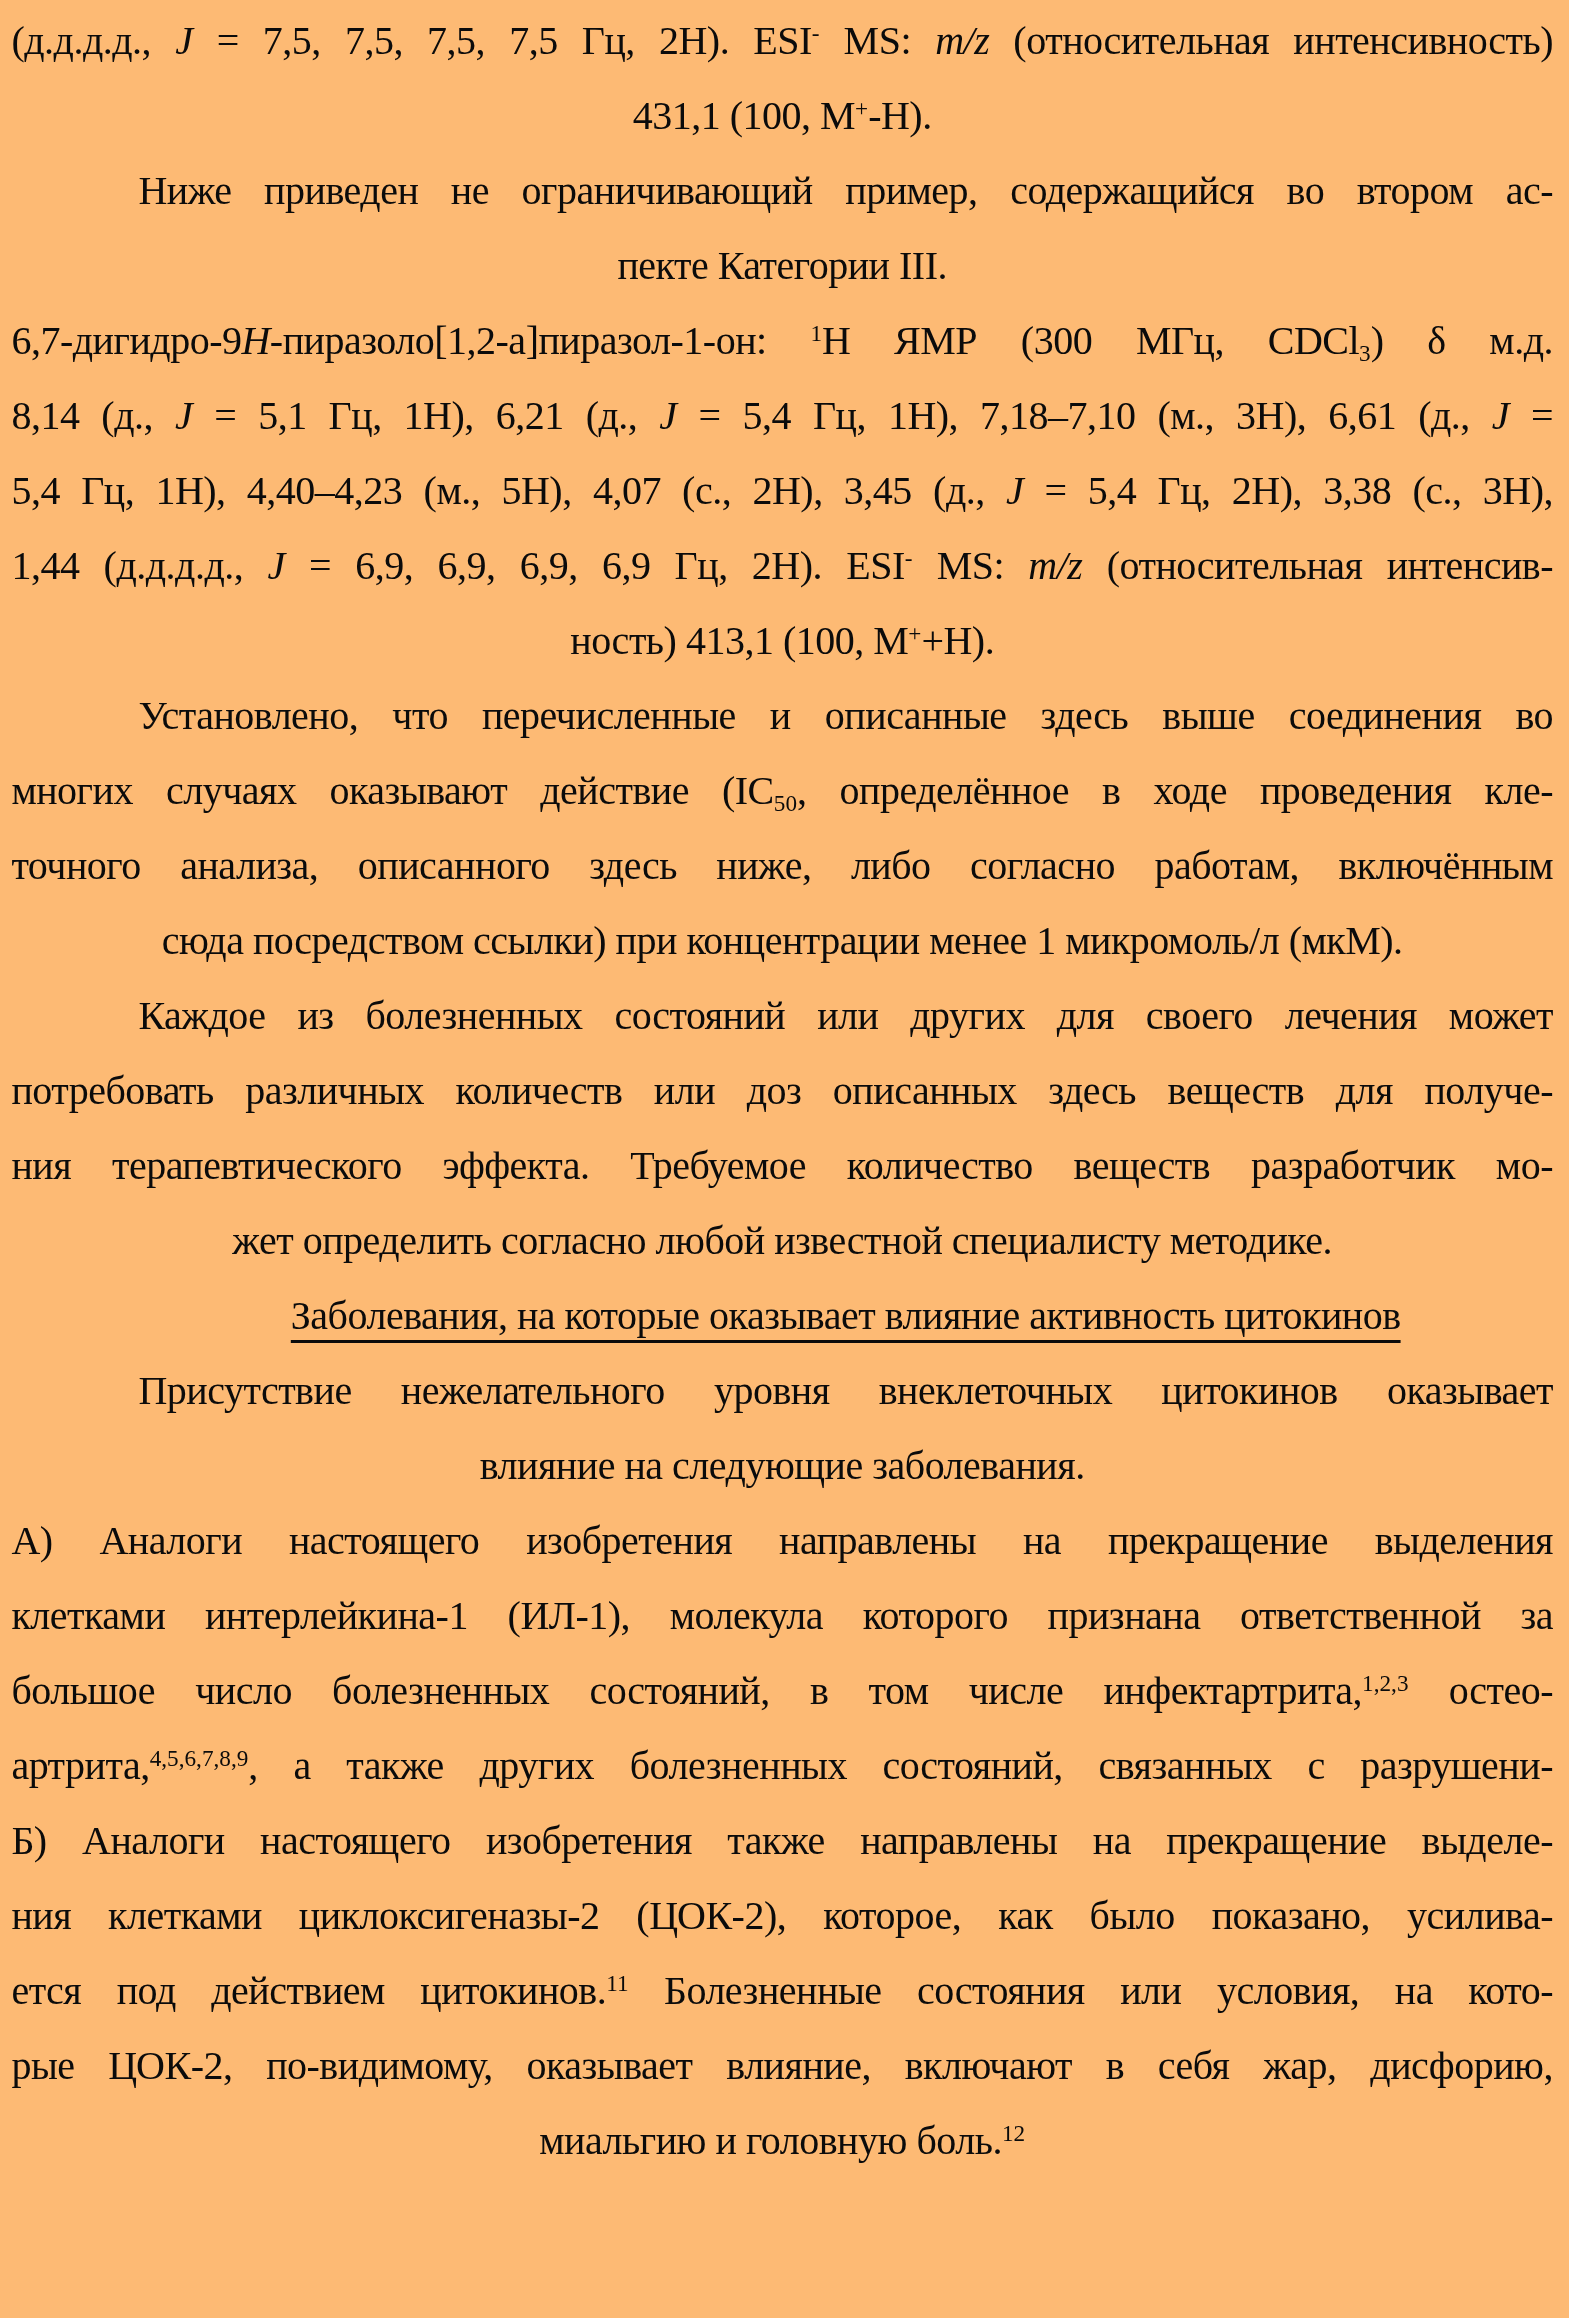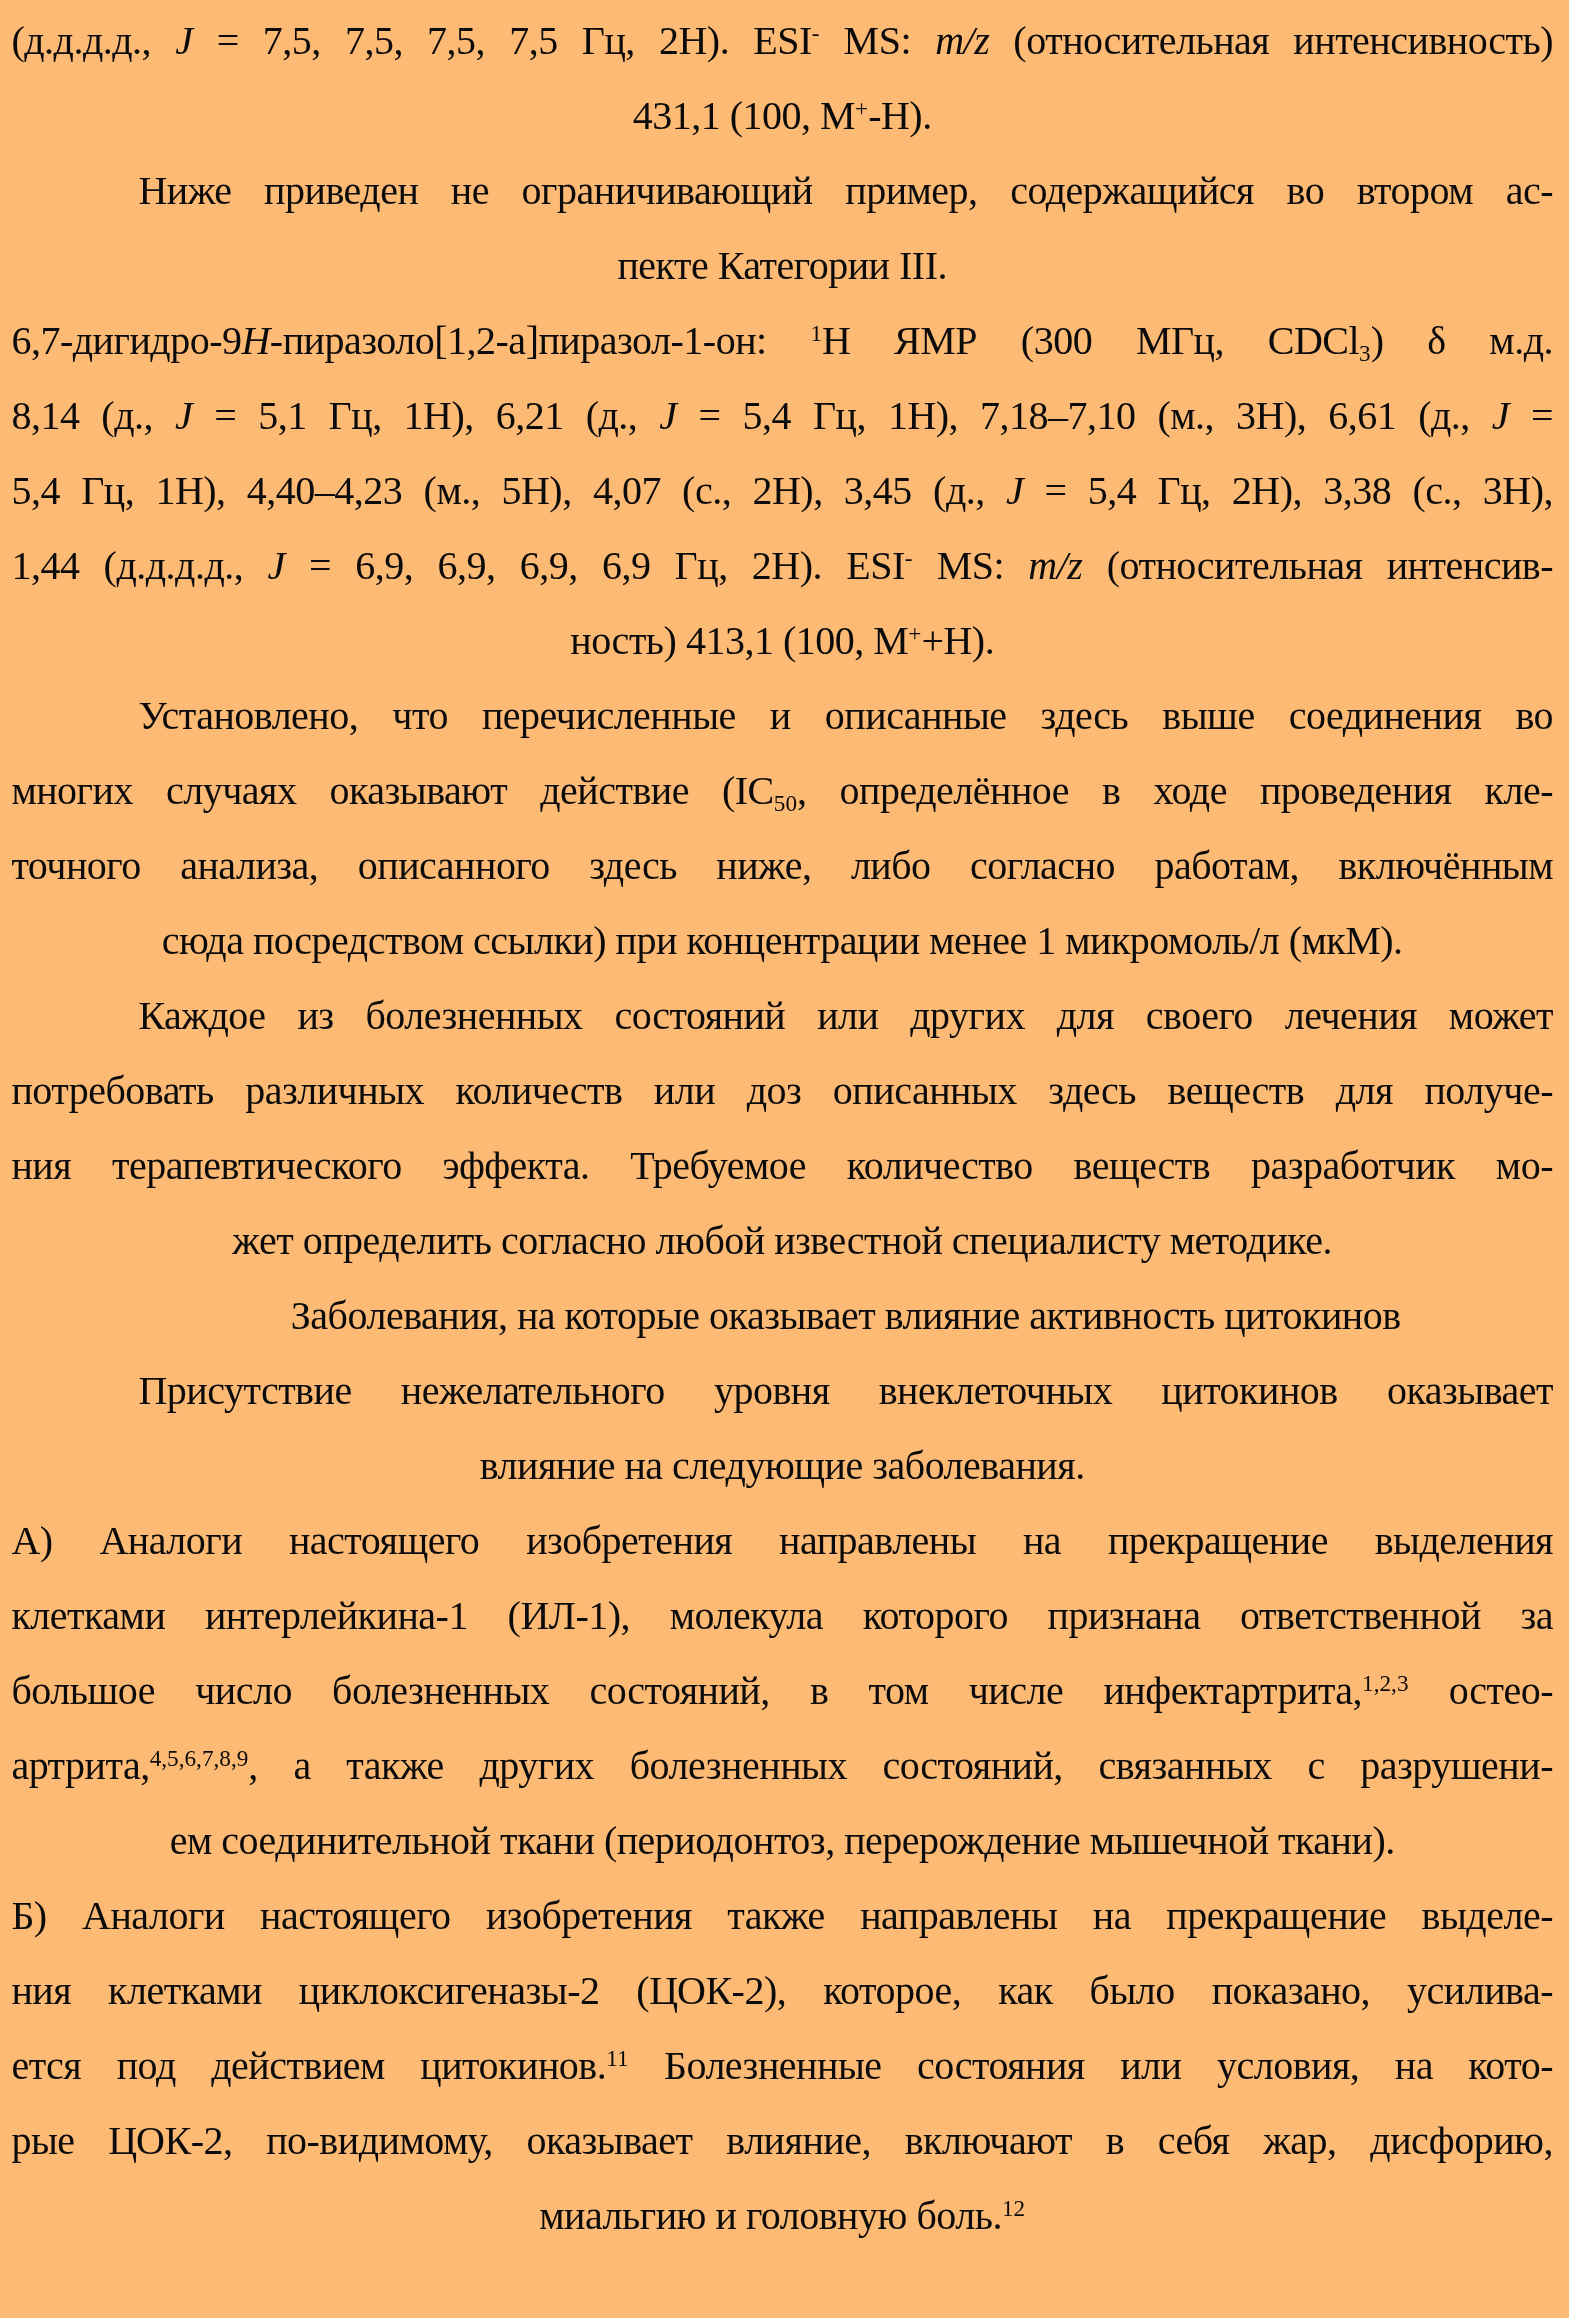--- a/index.html
+++ b/index.html
@@ -22,20 +22,21 @@
     text-align: center;
     white-space: normal;
   }
   .line.just {
     text-align: justify;
     text-align-last: justify;
   }
   .line.ind { padding-left: 127px; }
   .line-text { }
   .line-text.ul {
+    text-decoration: underline;
     text-decoration-thickness: 3.2px;
     text-underline-offset: 10.5px;
   }
   .it { font-style: italic; }
   .sup {
     font-size: 58%;
     position: relative;
     top: -0.55em;
     line-height: 0;
     letter-spacing: 0;
@@ -69,20 +70,19 @@
     <div class="line just"><span class="line-text"><span>потребовать различных количеств или доз описанных здесь веществ для получе-</span></span></div>
     <div class="line just"><span class="line-text"><span>ния терапевтического эффекта. Требуемое количество веществ разработчик мо-</span></span></div>
     <div class="line"><span class="line-text"><span>жет определить согласно любой известной специалисту методике.</span></span></div>
     <div class="line ind"><span class="line-text ul"><span>Заболевания, на которые оказывает влияние активность цитокинов</span></span></div>
     <div class="line just ind"><span class="line-text"><span>Присутствие нежелательного уровня внеклеточных цитокинов оказывает</span></span></div>
     <div class="line"><span class="line-text"><span>влияние на следующие заболевания.</span></span></div>
     <div class="line just"><span class="line-text"><span>А) Аналоги настоящего изобретения направлены на прекращение выделения</span></span></div>
     <div class="line just"><span class="line-text"><span>клетками интерлейкина-1 (ИЛ-1), молекула которого признана ответственной за</span></span></div>
     <div class="line just"><span class="line-text"><span>большое число болезненных состояний, в том числе инфектартрита,</span><span class="sup">1,2,3</span><span> остео-</span></span></div>
     <div class="line just"><span class="line-text"><span>артрита,</span><span class="sup">4,5,6,7,8,9</span><span>, а также других болезненных состояний, связанных с разрушени-</span></span></div>
-    <div class="line"><span class="line-text"><span>ем соединительной ткани (периодонтоз, перерождение мышечной ткани).</span></span></div>
     <div class="line just"><span class="line-text"><span>Б) Аналоги настоящего изобретения также направлены на прекращение выделе-</span></span></div>
     <div class="line just"><span class="line-text"><span>ния клетками циклоксигеназы-2 (ЦОК-2), которое, как было показано, усилива-</span></span></div>
     <div class="line just"><span class="line-text"><span>ется под действием цитокинов.</span><span class="sup">11</span><span> Болезненные состояния или условия, на кото-</span></span></div>
     <div class="line just"><span class="line-text"><span>рые ЦОК-2, по-видимому, оказывает влияние, включают в себя жар, дисфорию,</span></span></div>
     <div class="line"><span class="line-text"><span>миальгию и головную боль.</span><span class="sup">12</span></span></div>
   </div>
 
 
 </body></html>

